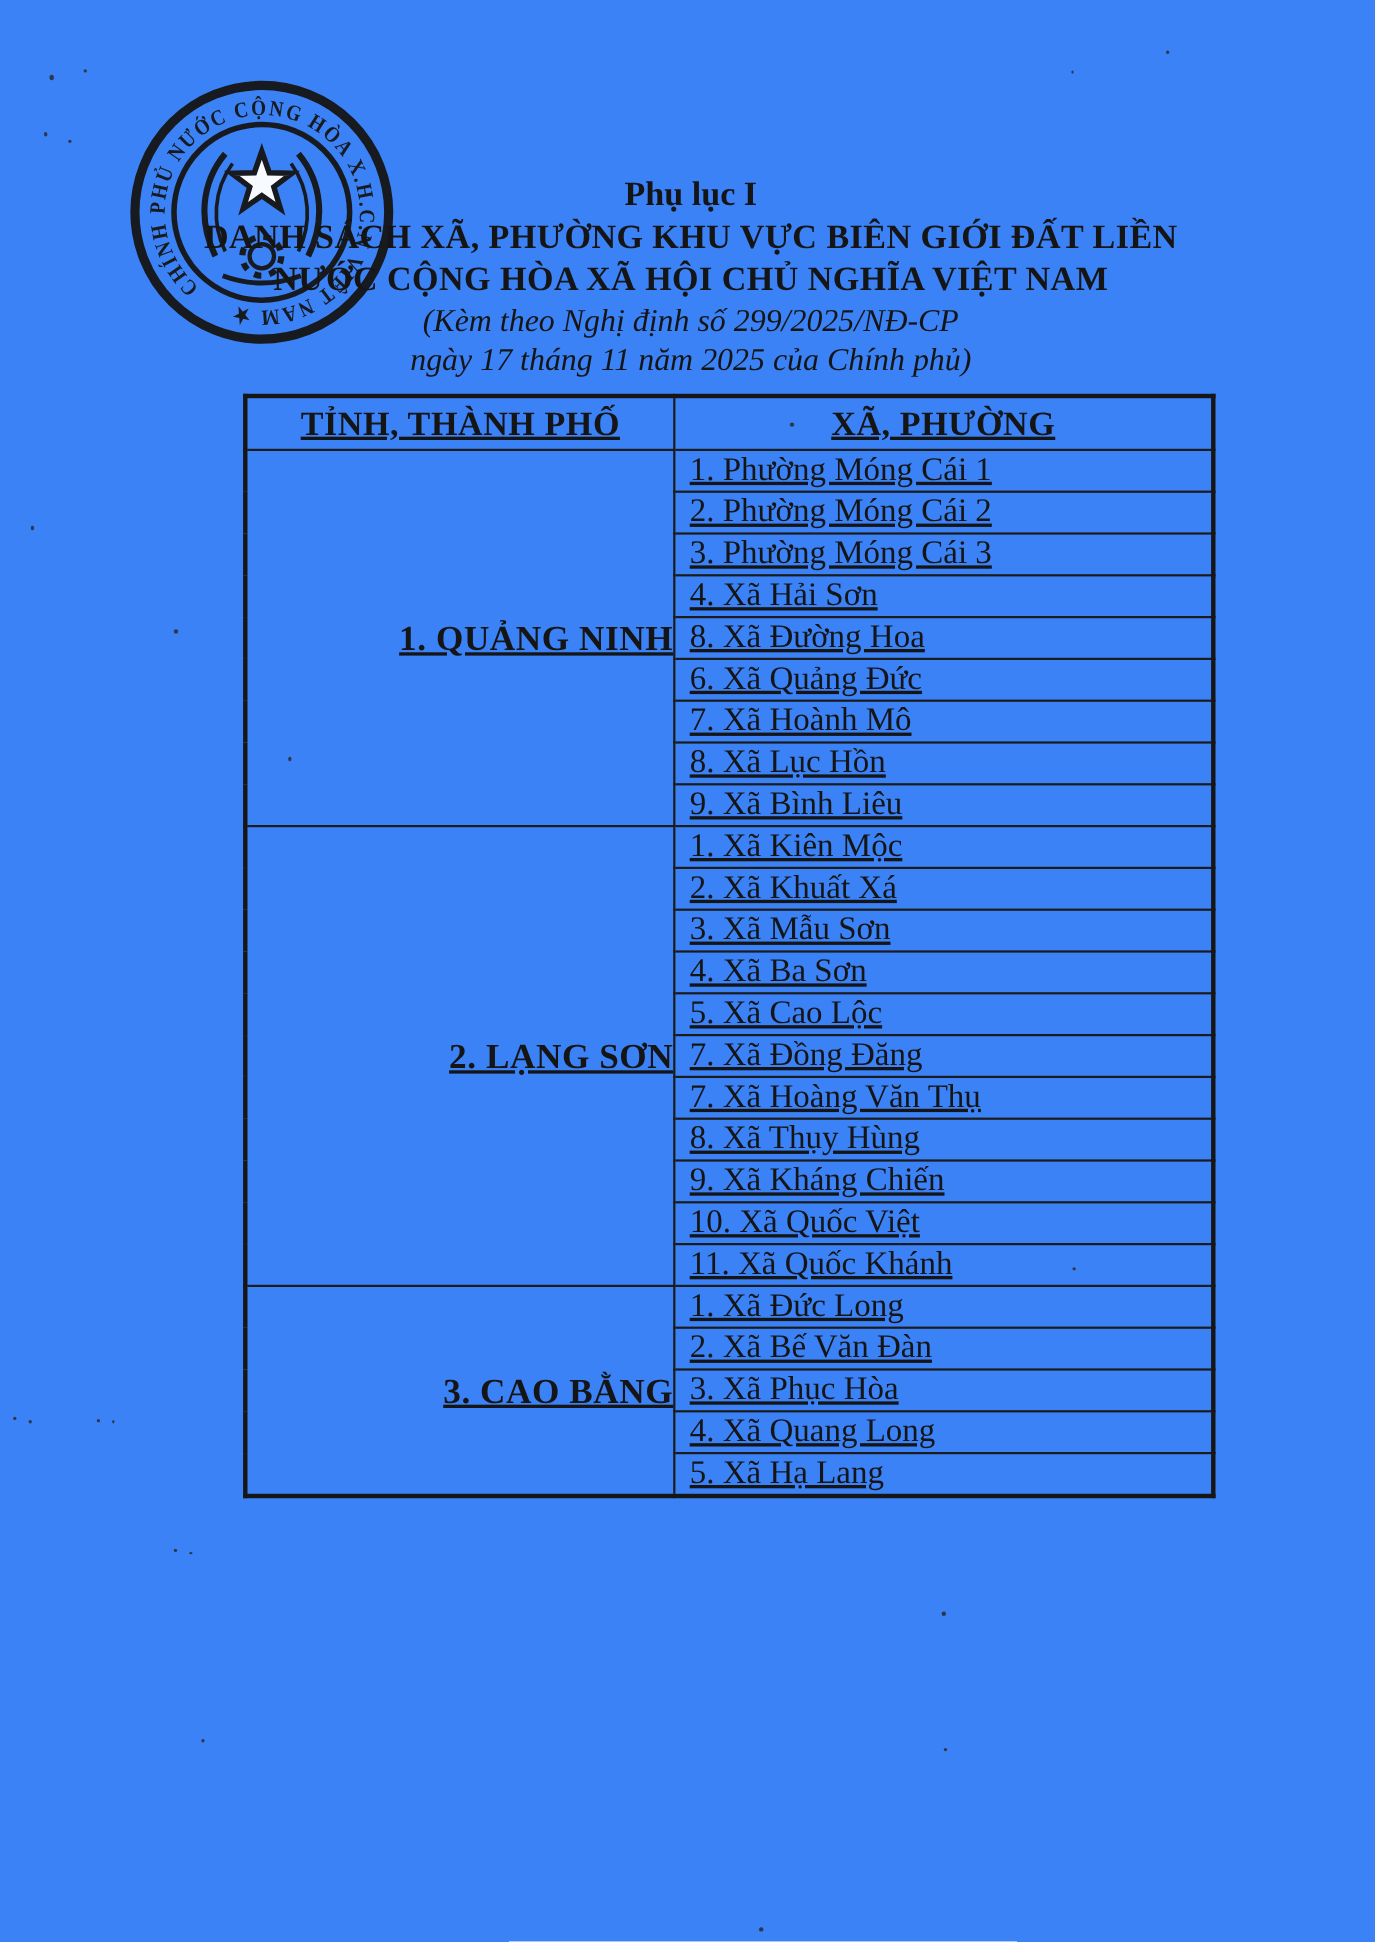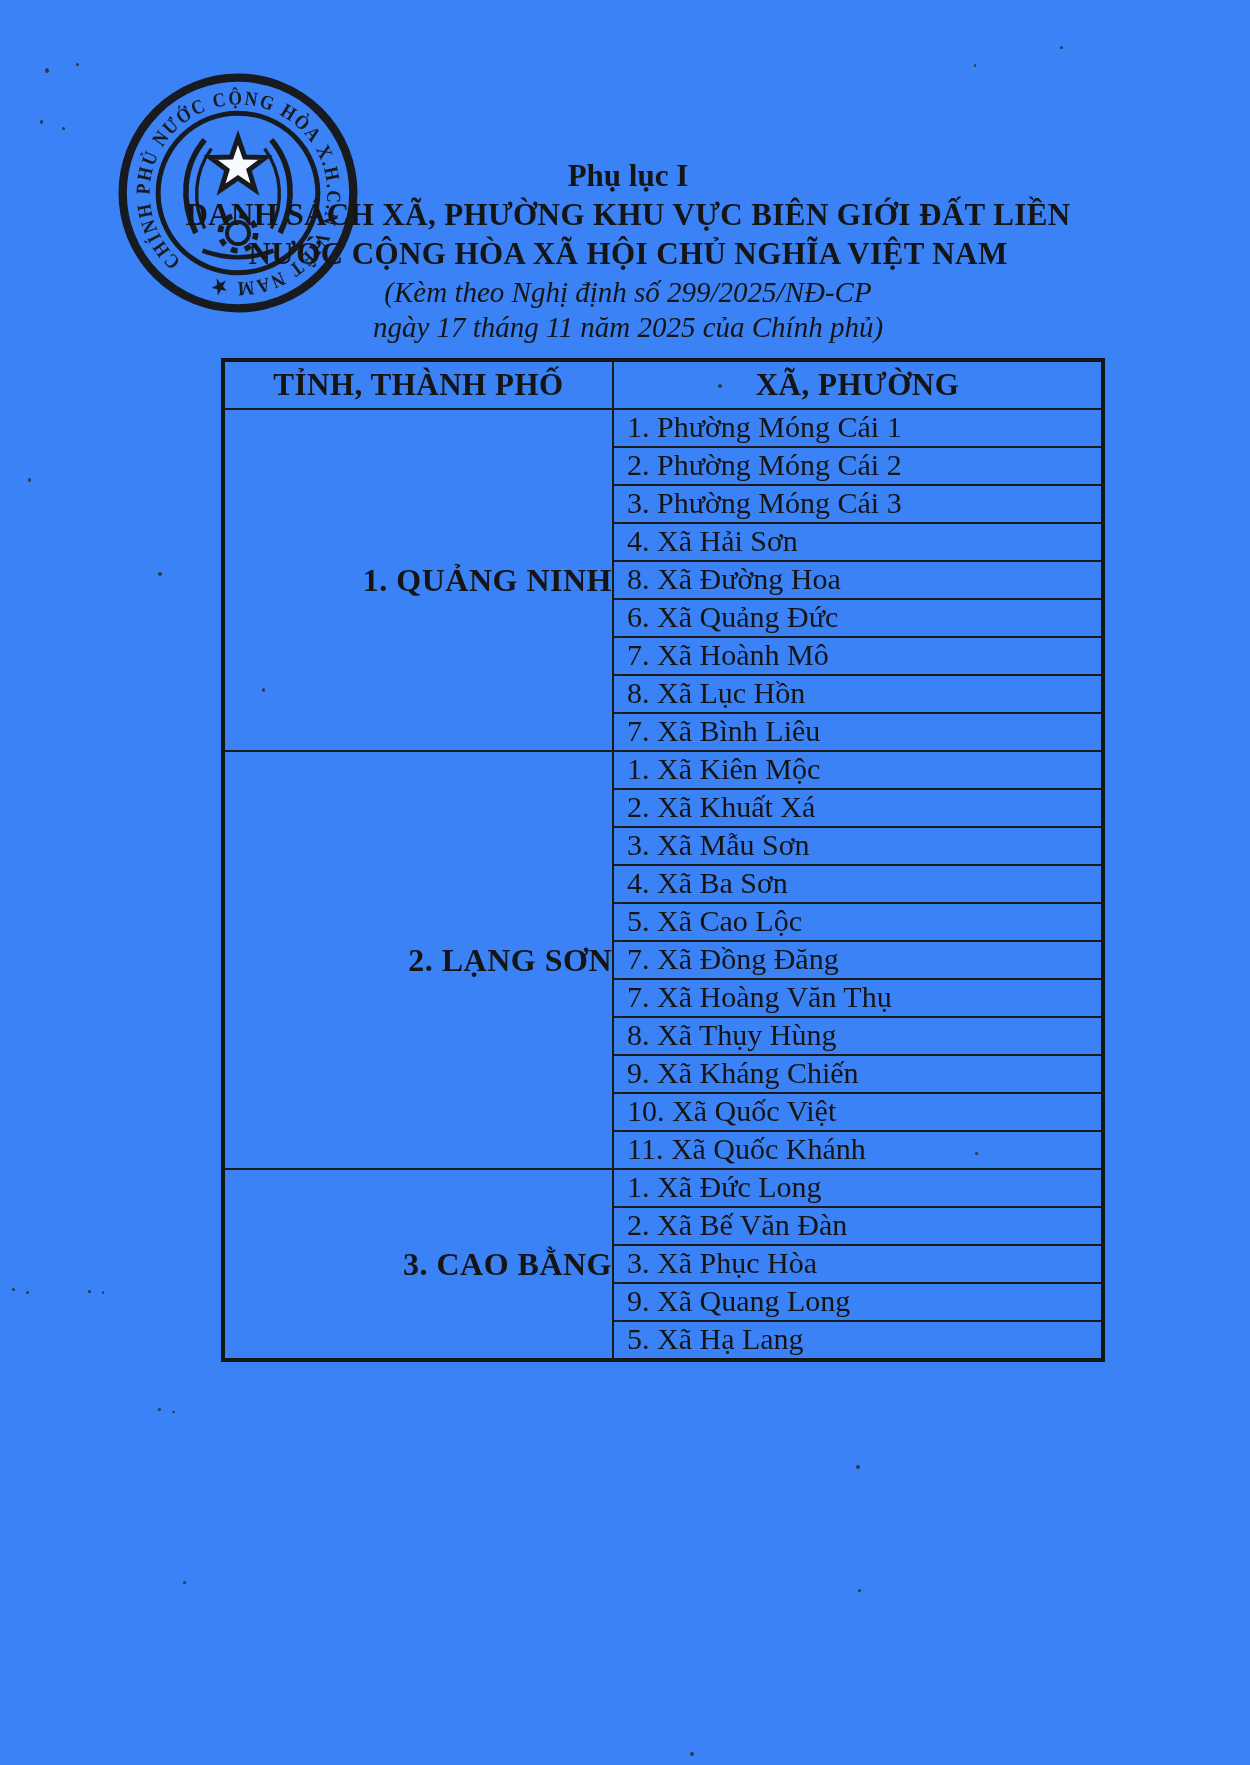--- a/index.html
+++ b/index.html
@@ -23,21 +23,21 @@
   
   .seal { position:absolute; left:116px; top:70px; width:244px; height:246px; opacity:0.96; }
   .seal text { font-family:"Liberation Serif","DejaVu Serif",serif; }
 
   
   .doc-table {
     position:absolute; left:221px; top:358px;
     border-collapse:collapse; table-layout:fixed; width:880px;
     border:4px solid #161616;
   }
-  .doc-table th, .doc-table td { border:2.5px solid #1b1b1b; }
+  .doc-table th, .doc-table td { border:2.5px solid #1b1b1b;text-decoration:underline; }
   .doc-table th {
     height:49px; font-size:31px; font-weight:bold;
     text-align:center; vertical-align:middle; letter-spacing:0.5px;
   }
   td.commune-cell {
     height:36px; font-size:30px; padding:0 8px 2px 13px;
     vertical-align:middle; white-space:nowrap; overflow:hidden;
   }
   td.province-cell {
     text-align:right; vertical-align:middle;
@@ -113,21 +113,21 @@
         <tr>
           <td class="commune-cell">6. Xã Quảng Đức</td>
         </tr>
         <tr>
           <td class="commune-cell">7. Xã Hoành Mô</td>
         </tr>
         <tr>
           <td class="commune-cell">8. Xã Lục Hồn</td>
         </tr>
         <tr>
-          <td class="commune-cell">7. Xã Bình Liêu</td>
+          <td class="commune-cell">9. Xã Bình Liêu</td>
         </tr>
         <tr>
           <td class="province-cell" rowspan="11">2. LẠNG SƠN</td>
           <td class="commune-cell">1. Xã Kiên Mộc</td>
         </tr>
         <tr>
           <td class="commune-cell">2. Xã Khuất Xá</td>
         </tr>
         <tr>
           <td class="commune-cell">3. Xã Mẫu Sơn</td>
@@ -160,21 +160,21 @@
           <td class="province-cell" rowspan="5">3. CAO BẰNG</td>
           <td class="commune-cell">1. Xã Đức Long</td>
         </tr>
         <tr>
           <td class="commune-cell">2. Xã Bế Văn Đàn</td>
         </tr>
         <tr>
           <td class="commune-cell">3. Xã Phục Hòa</td>
         </tr>
         <tr>
-          <td class="commune-cell">9. Xã Quang Long</td>
+          <td class="commune-cell">4. Xã Quang Long</td>
         </tr>
         <tr>
           <td class="commune-cell">5. Xã Hạ Lang</td>
         </tr>
       </tbody>
   </table>
 
   <span class="speck" style="left:45px;top:68px;width:4px;height:5px"></span>
   <span class="speck" style="left:76px;top:63px;width:3px;height:3px"></span>
   <span class="speck" style="left:40px;top:120px;width:3px;height:4px"></span>

